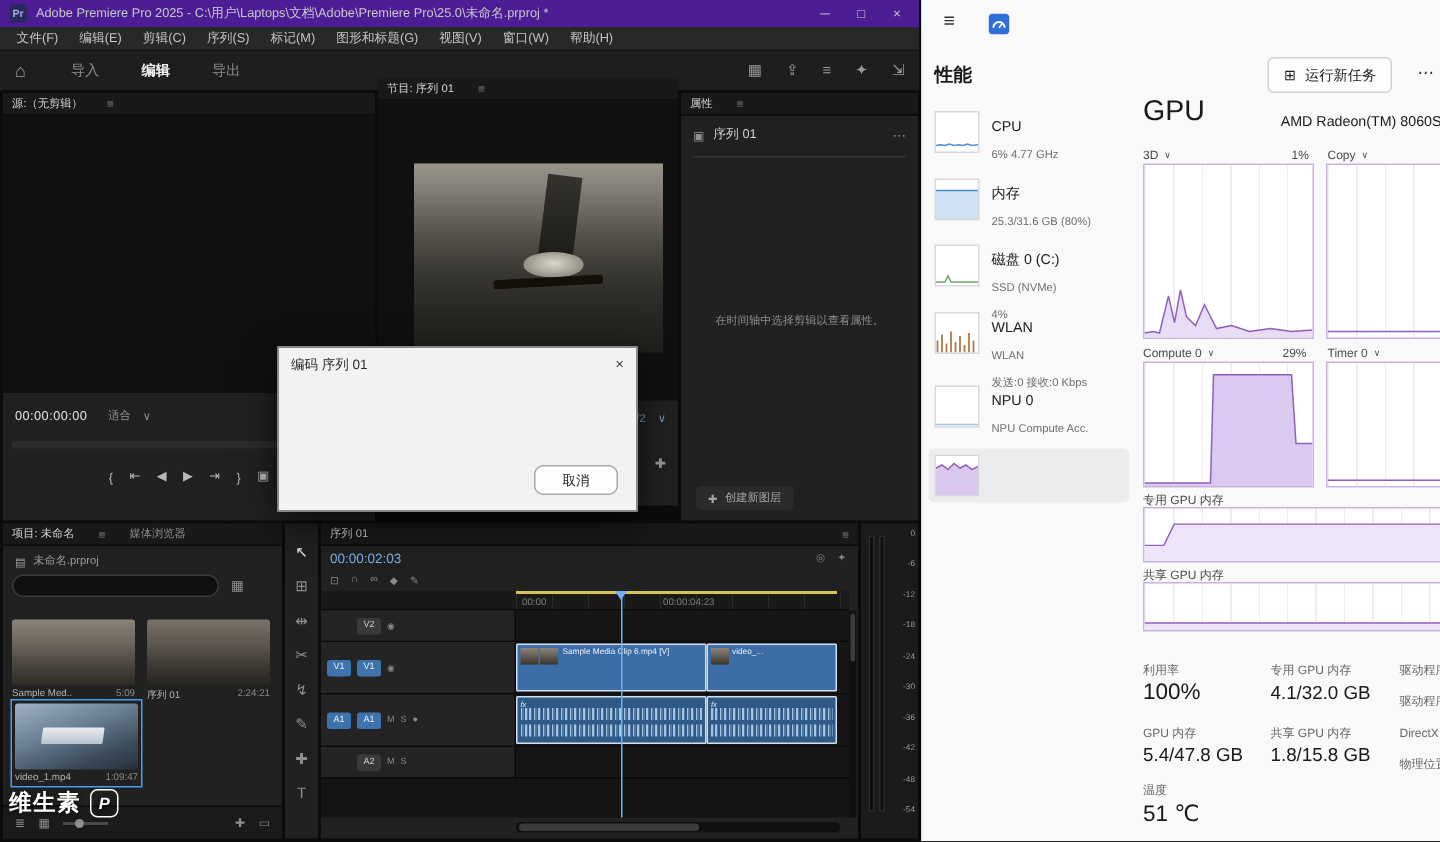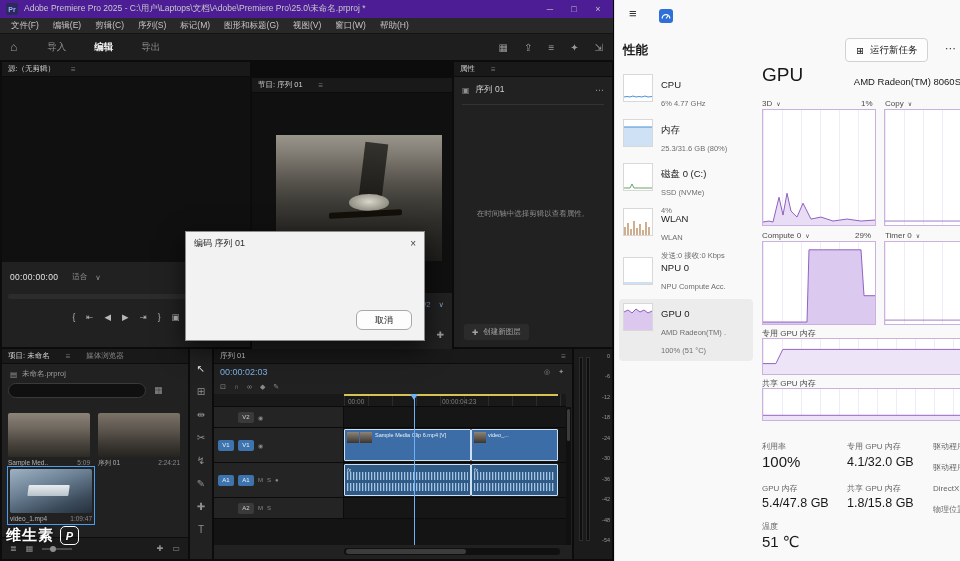--- a/index.html
+++ b/index.html
@@ -189,21 +189,21 @@
         <span>{</span>
         <span>⇤</span>
         <span>◀</span>
         <span>▶</span>
         <span>⇥</span>
         <span>}</span>
         <span>▣</span>
       </div>
     </section>
 
-    <section class="panel" style="left:252px;top:78px;width:200px;height:285px">
+    <section class="panel" style="left:252px;top:52px;width:200px;height:285px">
       <div class="phead">
         <span class="ptab active">节目: 序列 01</span>
         <span class="pmenu">≡</span>
       </div>
       <div class="viewer" style="left:0;top:15px;width:200px;height:200px">
         <div class="vidframe" style="left:24px;top:42px;width:166px;height:126px">
           <i class="vf-leg"></i>
           <i class="vf-shoe"></i>
           <i class="vf-board"></i>
         </div>
@@ -486,23 +486,20 @@
       </svg>
       <span><span class="sname">NPU 0</span><br>
       <span class="ssub">NPU Compute Acc.</span><br>
       <span class="ssub">0%</span></span>
     </div>
     <div class="side-item selected" style="top:299px">
       <svg class="sthumb" viewBox="0 0 28 26">
         <polygon points="0,8 4,6 8,9 12,5 16,8 20,6 24,9 28,7 28,26 0,26" fill="#dcc8ef"></polygon>
         <polyline points="0,8 4,6 8,9 12,5 16,8 20,6 24,9 28,7" fill="none" stroke="#8f5fc0" stroke-width="1"></polyline>
       </svg>
-      <span><span class="sname">GPU 0</span><br>
-      <span class="ssub">AMD Radeon(TM) .</span><br>
-      <span class="ssub">100% (51 °C)</span></span>
     </div>
 
     <span class="gpu-title">GPU</span>
     <span class="gpu-device">AMD Radeon(TM) 8060S</span>
 
     <span class="glabel" style="left:147px;top:99px">
       <span>3D</span>
       <span style="font-size:6px">∨</span>
     </span>
     <span class="gpct" style="left:246px;top:99px">1%</span>

